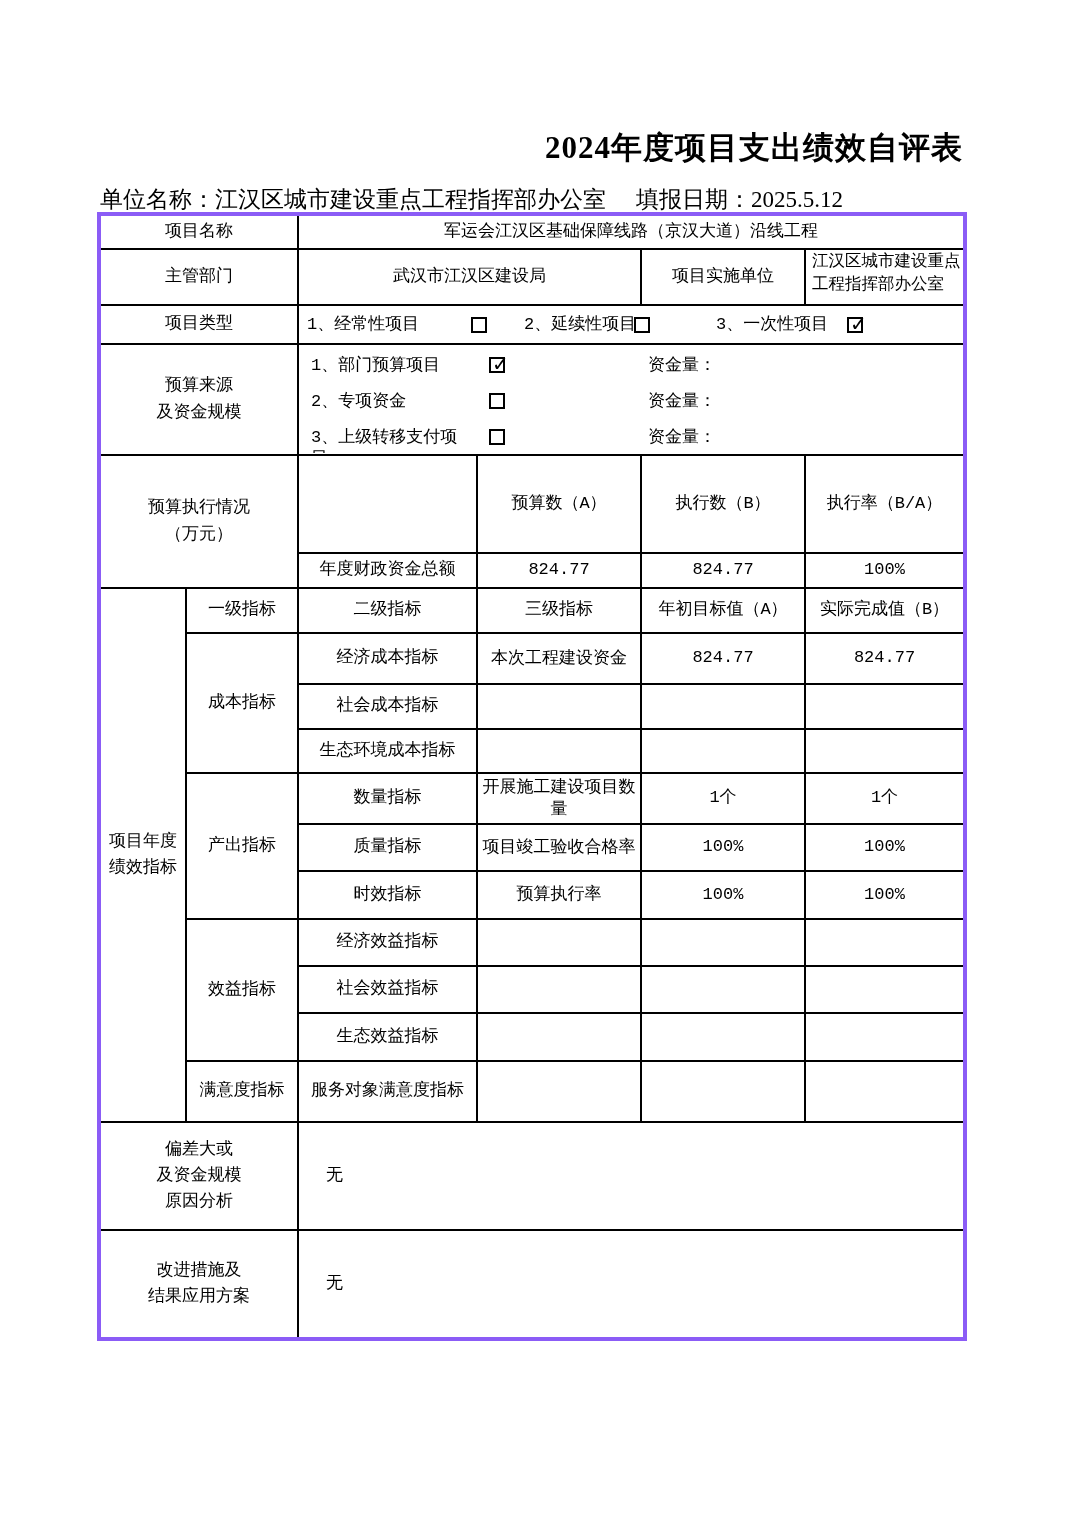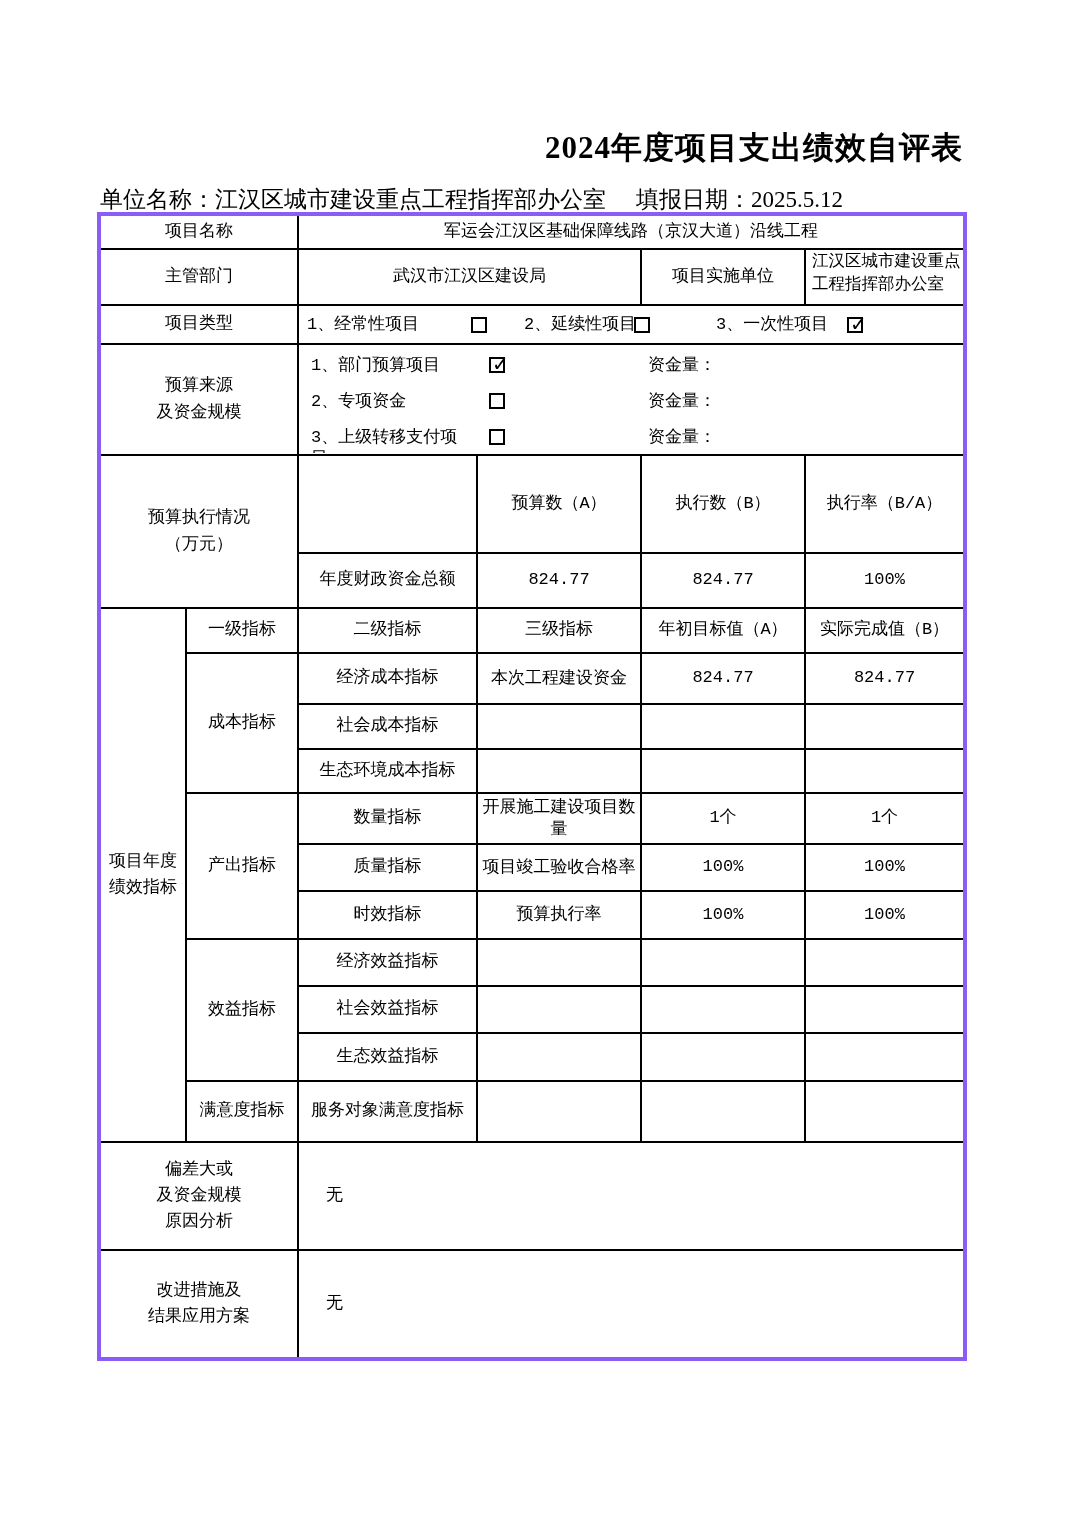--- a/index.html
+++ b/index.html
@@ -23,21 +23,21 @@
     position:absolute; left:97px; top:212px; width:866px;
     border-collapse:collapse; table-layout:fixed;
     border:4px solid #8b5cf6;
     font-family:Liberation Mono, monospace;
   }
   td {
     border:2.5px solid #000; padding:0 4px; text-align:center;
     vertical-align:middle; font-size:17px; line-height:1.35; overflow:hidden;
   }
   tr.r1{height:35px} tr.r2{height:54px} tr.r3{height:39px} tr.r4{height:111px}
-  tr.r5{height:98px} tr.r6{height:55px} tr.r7{height:45px} tr.r8{height:51px}
+  tr.r5{height:98px} tr.r6{height:35px} tr.r7{height:45px} tr.r8{height:51px}
   tr.r9{height:45px} tr.r10{height:44px} tr.r11{height:51px} tr.r12{height:47px}
   tr.r13{height:48px} tr.r14{height:47px} tr.r15{height:47px} tr.r16{height:48px}
   tr.r17{height:61px} tr.r18{height:108px} tr.r19{height:109px}
 
   .stack div { line-height:1.55; }
   .impl-val { text-align:left; padding:0 2px 8px 6px; font-size:16.5px; line-height:1.4; }
   .l3-cell { padding:0 4px; line-height:1.3; }
   .none-cell { text-align:left; padding-left:27px; vertical-align:middle; }
 
   

